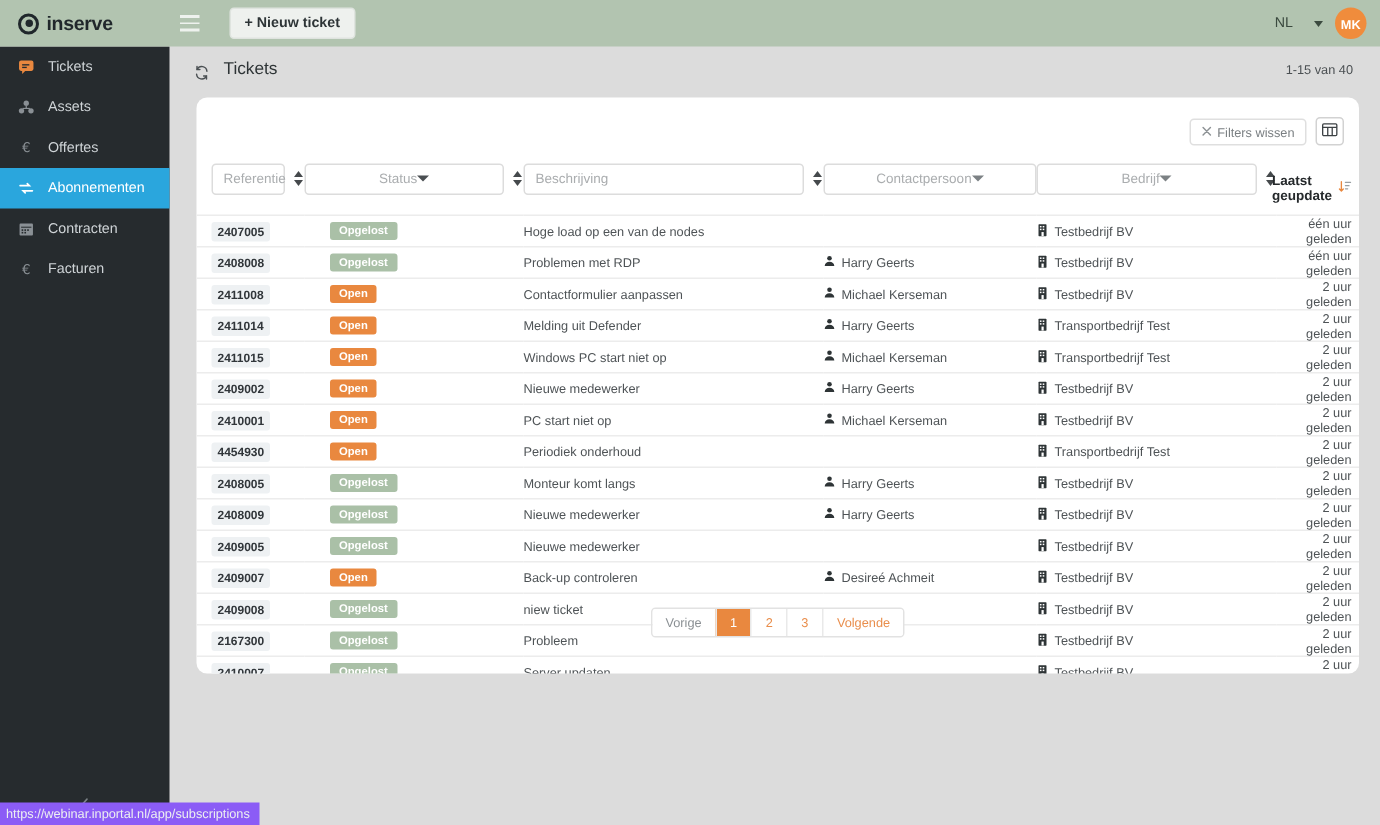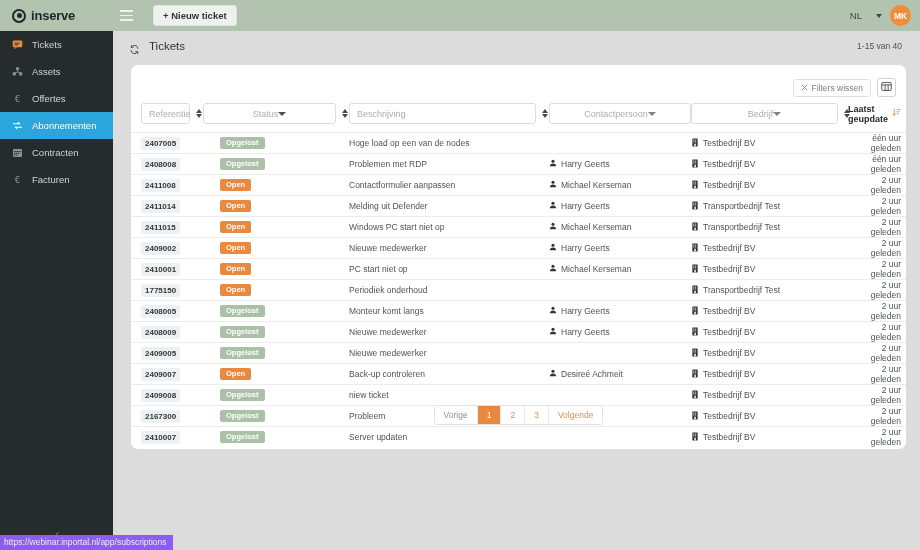--- a/index.html
+++ b/index.html
@@ -127,21 +127,21 @@
     height: 21px; font-size: 9px; color: #aaadaf;
     display: flex; align-items: center; padding: 0 7px;
     cursor: text;
   }
   .fselect { cursor: pointer; justify-content: center; }
   .fselect .cv { width: 0; height: 0; border-left: 4px solid transparent; border-right: 4px solid transparent; border-top: 4.5px solid #7c8184; }
   .fselect.tri .cv { border-top-color: #4a4f52; }
   .sortico { flex: none; width: 8px; display: flex; flex-direction: column; align-items: center; gap: 1.5px; cursor: pointer; }
   .sortico .up { width: 0; height: 0; border-left: 3.5px solid transparent; border-right: 3.5px solid transparent; border-bottom: 4px solid #45494c; }
   .sortico .dn { width: 0; height: 0; border-left: 3.5px solid transparent; border-right: 3.5px solid transparent; border-top: 4px solid #45494c; }
-  .lastupd { font-size: 9px; font-weight: bold; color: #25292b; display: flex; align-items: center; justify-content: flex-end; gap: 4px; cursor: pointer; }
+  .lastupd { font-size: 9px; font-weight: bold; color: #25292b; display: flex; align-items: center; justify-content: flex-end; gap: 4px; cursor: pointer; margin-top: 12px; }
 
   tbody tr { border-top: 1px solid #ececec; }
   tbody td { height: 19px; font-size: 8.5px; color: #4e5356; vertical-align: middle; }
   .ref { font-size: 8px; font-weight: bold; color: #31363a; background: #eef1f3; border-radius: 2px; padding: 2px 4px; display: inline-block; }
   .badge { display: inline-block; font-size: 7.5px; font-weight: bold; color: #fff; border-radius: 2px; padding: 2.5px 6px; line-height: 1; margin-left: 17px; }
   .badge.open { background: #e9883f; }
   .badge.solved { background: #aac0a7; }
   .cellico { display: inline-flex; align-items: center; gap: 4px; }
   .cellico svg { flex: none; }
   .right { text-align: right; }
@@ -484,21 +484,21 @@
                     <rect x="2" y="0.6" width="8" height="11.8" rx="0.6"></rect>
                     <rect x="3.4" y="2.2" width="1.6" height="1.5" fill="#fff"></rect>
                     <rect x="6.2" y="2.2" width="1.6" height="1.5" fill="#fff"></rect>
                     <rect x="3.4" y="4.9" width="1.6" height="1.5" fill="#fff"></rect>
                     <rect x="6.2" y="4.9" width="1.6" height="1.5" fill="#fff"></rect>
                     <rect x="5" y="8.3" width="2.2" height="4" fill="#fff"></rect>
                   </svg></span>Testbedrijf BV</span></td>
             <td class="right" style="padding-right:10px">2 uur geleden</td>
           </tr>
           <tr>
-            <td style="padding-left:10px"><span class="ref">1775150</span></td>
+            <td style="padding-left:10px"><span class="ref">4454930</span></td>
             <td><span class="badge open">Open</span></td>
             <td>Periodiek onderhoud</td>
             <td></td>
             <td><span class="cellico"><span><svg width="8" height="9" viewBox="0 0 12 13" fill="#2e3436">
                     <rect x="2" y="0.6" width="8" height="11.8" rx="0.6"></rect>
                     <rect x="3.4" y="2.2" width="1.6" height="1.5" fill="#fff"></rect>
                     <rect x="6.2" y="2.2" width="1.6" height="1.5" fill="#fff"></rect>
                     <rect x="3.4" y="4.9" width="1.6" height="1.5" fill="#fff"></rect>
                     <rect x="6.2" y="4.9" width="1.6" height="1.5" fill="#fff"></rect>
                     <rect x="5" y="8.3" width="2.2" height="4" fill="#fff"></rect>

